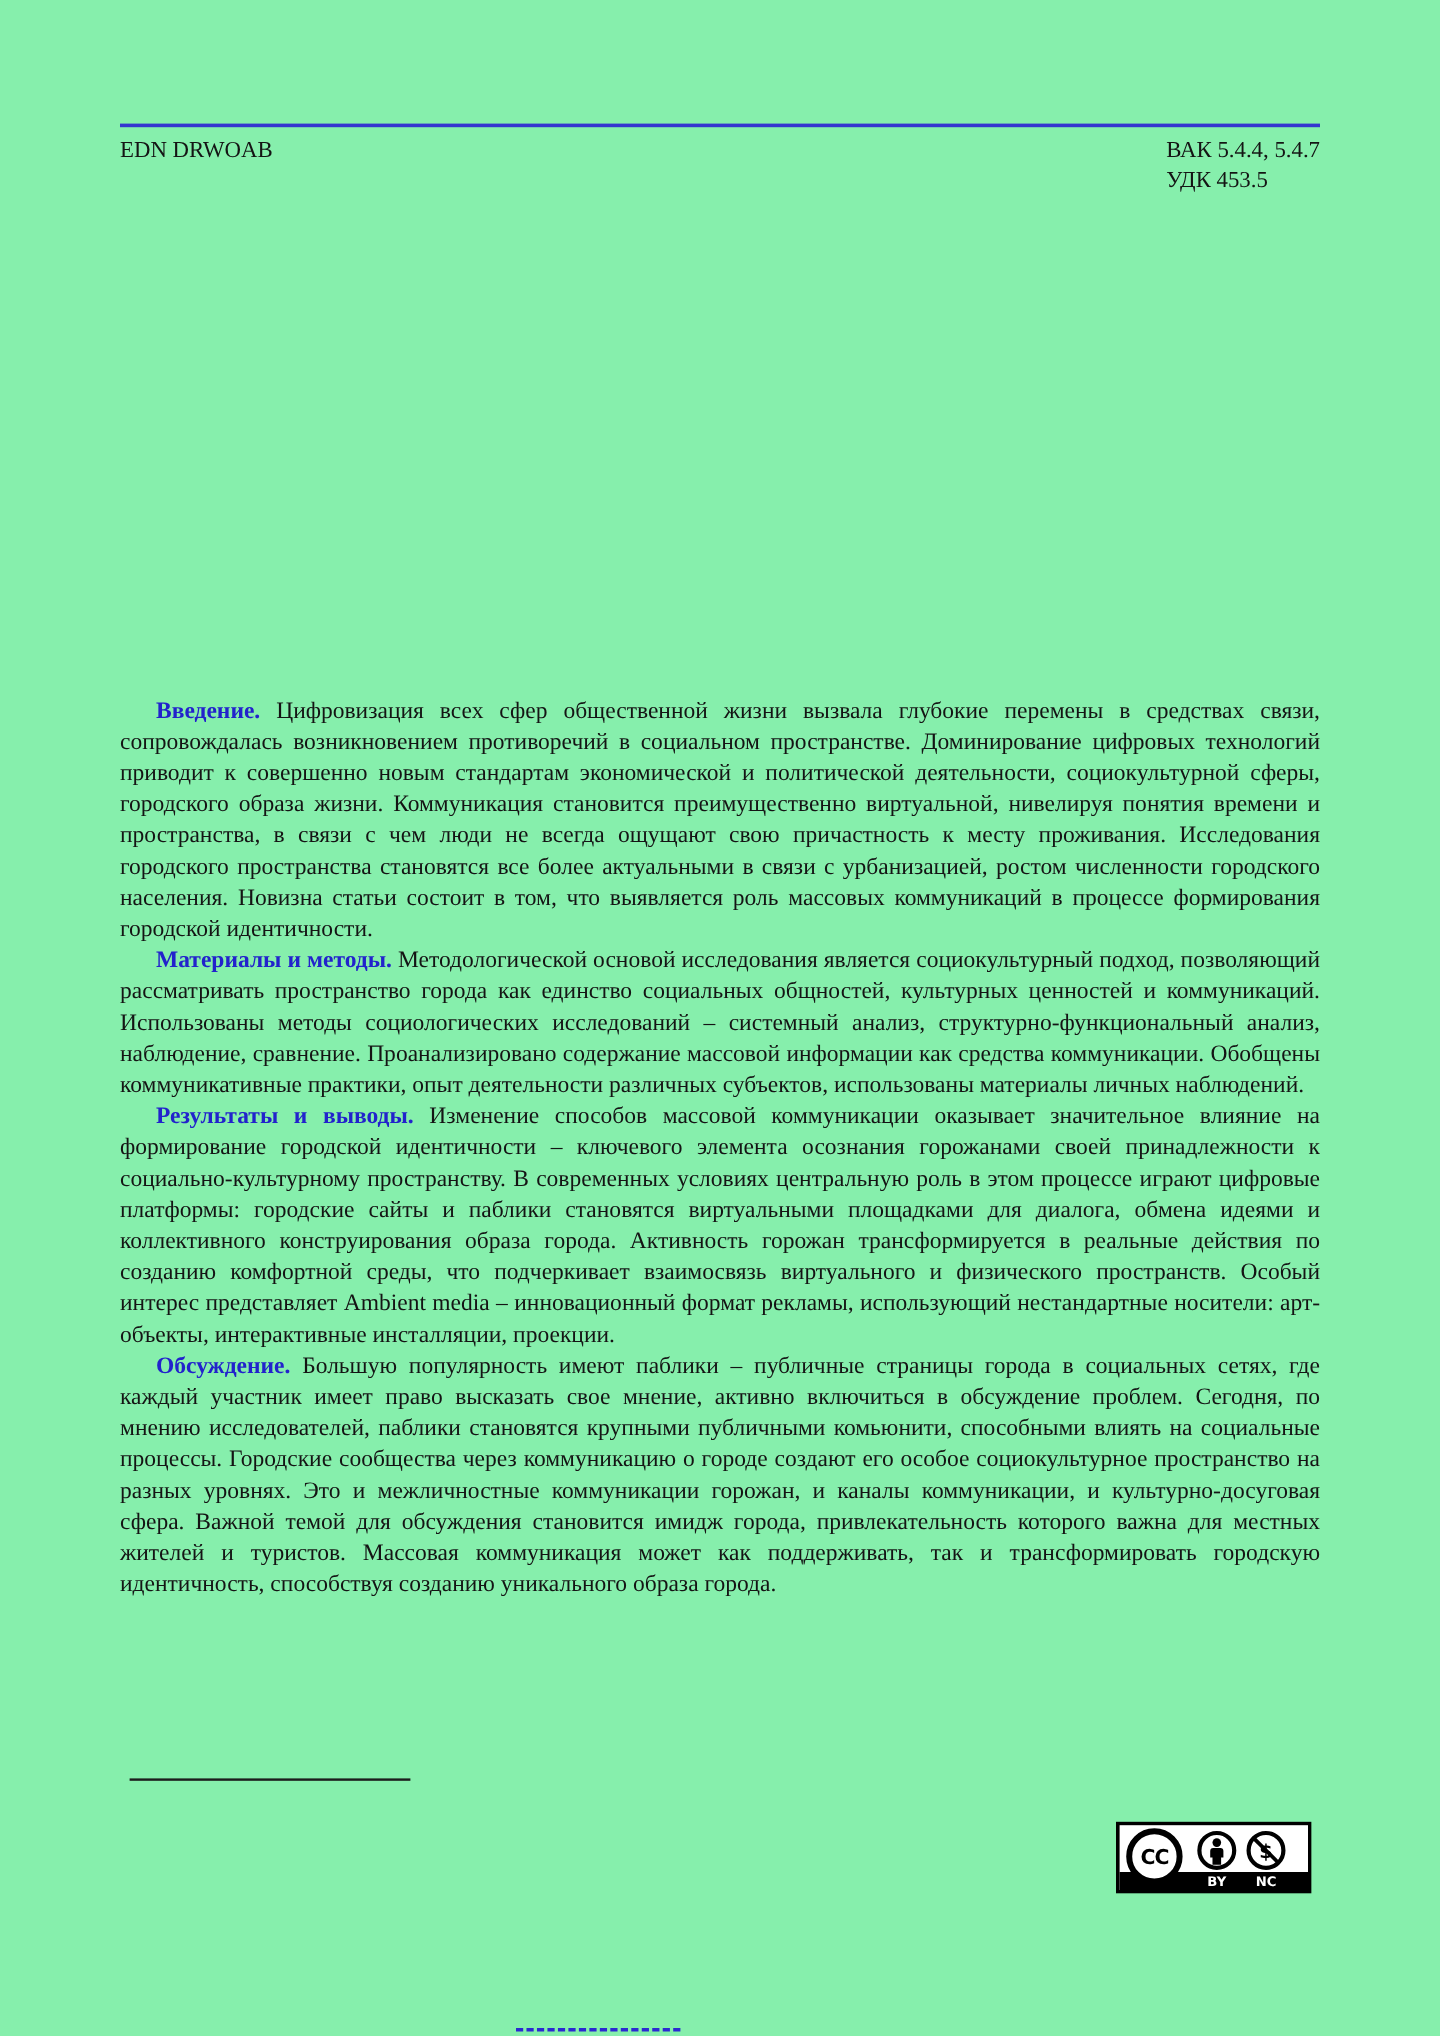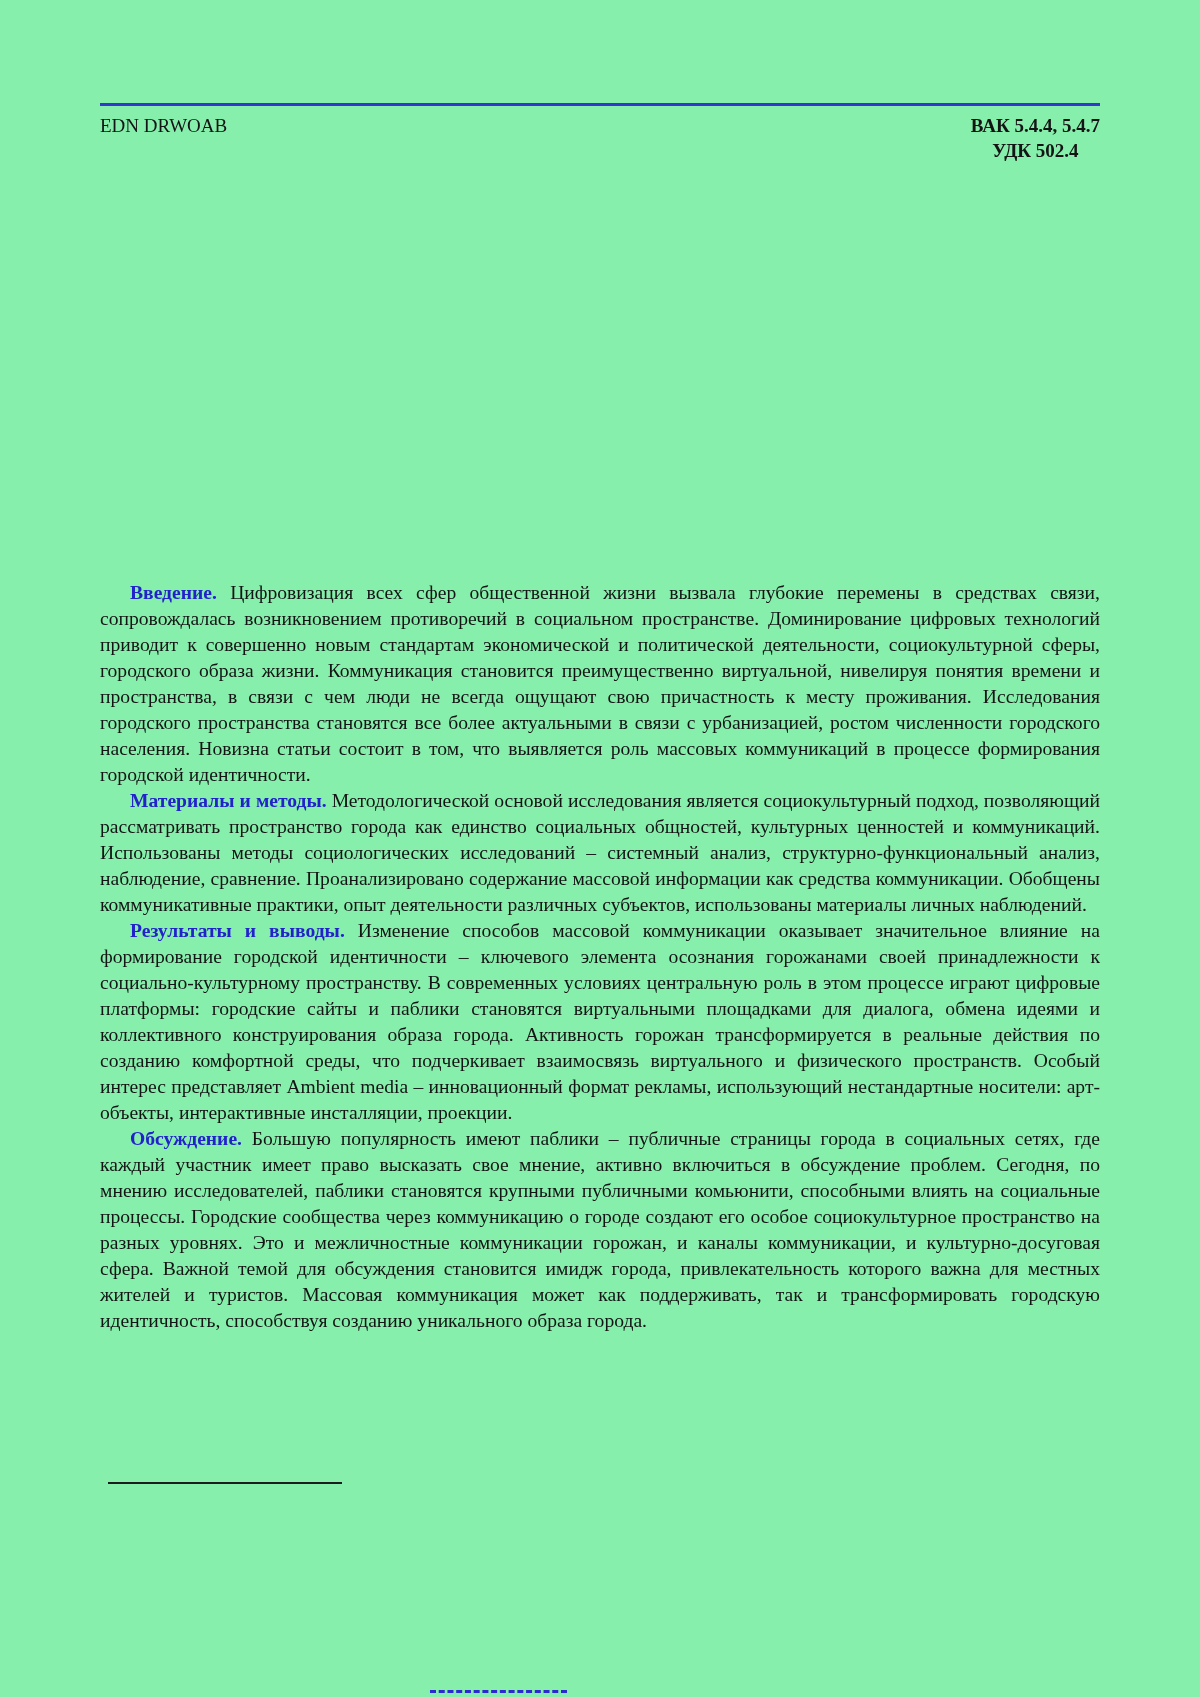--- a/index.html
+++ b/index.html
@@ -13,21 +13,21 @@
   }
   .top-rule{
     position:absolute;left:100px;top:103px;width:1000px;height:3px;
     background:#3535cf;
   }
   .header-row{
     position:absolute;left:100px;top:113px;width:1000px;
     display:flex;justify-content:space-between;align-items:flex-start;
     font-size:19px;line-height:25px;
   }
-  .header-right{text-align:center;font-weight:bold;}
+  .header-right{text-align:left;}
   .body-text{
     position:absolute;left:100px;top:538px;width:1000px;
     font-size:19.6px;line-height:26px;text-align:justify;margin-top:42px;
   }
   .body-text p{margin:0;text-indent:30px;}
   .lead{font-weight:bold;color:#2222cc;}
   .lead::after{content:" ";}
   .footnote-rule{
     position:absolute;left:108px;top:1482px;width:234px;height:2px;
     background:#1c1c1c;
@@ -42,29 +42,57 @@
 <body>
 
 <div class="page">
 
   <div class="top-rule"></div>
 
   <div class="header-row">
     <div>EDN DRWOAB</div>
     <div class="header-right">
       <div>ВАК 5.4.4, 5.4.7</div>
-      <div>УДК 502.4</div>
+      <div>УДК 453.5</div>
     </div>
   </div>
 
   <div class="body-text">
     <p><span class="lead">Введение.</span><span>Цифровизация всех сфер общественной жизни вызвала глубокие перемены в средствах связи, сопровождалась возникновением противоречий в социальном пространстве. Доминирование цифровых технологий приводит к совершенно новым стандартам экономической и политической деятельности, социокультурной сферы, городского образа жизни. Коммуникация становится преимущественно виртуальной, нивелируя понятия времени и пространства, в связи с чем люди не всегда ощущают свою причастность к месту проживания. Исследования городского пространства становятся все более актуальными в связи с урбанизацией, ростом численности городского населения. Новизна статьи состоит в том, что выявляется роль массовых коммуникаций в процессе формирования городской идентичности.</span></p>
     <p><span class="lead">Материалы и методы.</span><span>Методологической основой исследования является социокультурный подход, позволяющий рассматривать пространство города как единство социальных общностей, культурных ценностей и коммуникаций. Использованы методы социологических исследований – системный анализ, структурно-функциональный анализ, наблюдение, сравнение. Проанализировано содержание массовой информации как средства коммуникации. Обобщены коммуникативные практики, опыт деятельности различных субъектов, использованы материалы личных наблюдений.</span></p>
     <p><span class="lead">Результаты и выводы.</span><span>Изменение способов массовой коммуникации оказывает значительное влияние на формирование городской идентичности – ключевого элемента осознания горожанами своей принадлежности к социально-культурному пространству. В современных условиях центральную роль в этом процессе играют цифровые платформы: городские сайты и паблики становятся виртуальными площадками для диалога, обмена идеями и коллективного конструирования образа города. Активность горожан трансформируется в реальные действия по созданию комфортной среды, что подчеркивает взаимосвязь виртуального и физического пространств. Особый интерес представляет Ambient media – инновационный формат рекламы, использующий нестандартные носители: арт-объекты, интерактивные инсталляции, проекции.</span></p>
     <p><span class="lead">Обсуждение.</span><span>Большую популярность имеют паблики – публичные страницы города в социальных сетях, где каждый участник имеет право высказать свое мнение, активно включиться в обсуждение проблем. Сегодня, по мнению исследователей, паблики становятся крупными публичными комьюнити, способными влиять на социальные процессы. Городские сообщества через коммуникацию о городе создают его особое социокультурное пространство на разных уровнях. Это и межличностные коммуникации горожан, и каналы коммуникации, и культурно-досуговая сфера. Важной темой для обсуждения становится имидж города, привлекательность которого важна для местных жителей и туристов. Массовая коммуникация может как поддерживать, так и трансформировать городскую идентичность, способствуя созданию уникального образа города.</span></p>
   </div>
 
   <div class="footnote-rule"></div>
 
+  <div class="cc-badge">
+    <svg width="163" height="60" viewBox="0 0 163 60" xmlns="http://www.w3.org/2000/svg">
+
+      <rect x="1.5" y="1.5" width="160" height="57" fill="#ffffff" stroke="#000000" stroke-width="3"></rect>
+
+      <rect x="3" y="42" width="157" height="15" fill="#000000"></rect>
+
+      <g>
+        <circle cx="32" cy="29" r="21" fill="#ffffff" stroke="#000000" stroke-width="5"></circle>
+        <text x="32" y="35.5" text-anchor="middle" font-family="'DejaVu Sans',sans-serif" font-size="17" font-weight="bold" fill="#000000" letter-spacing="-1">CC</text>
+      </g>
+
+      <g>
+        <circle cx="84" cy="24" r="14.5" fill="#ffffff" stroke="#000000" stroke-width="3.5"></circle>
+        <circle cx="84" cy="17.5" r="3.6" fill="#000000"></circle>
+        <path d="M78.5 24.5 Q78.5 22 81 22 L87 22 Q89.5 22 89.5 24.5 L89.5 30 L87.6 30 L87.6 36 L80.4 36 L80.4 30 L78.5 30 Z" fill="#000000"></path>
+      </g>
+
+      <g>
+        <circle cx="125" cy="24" r="14.5" fill="#ffffff" stroke="#000000" stroke-width="3.5"></circle>
+        <text x="125" y="30" text-anchor="middle" font-family="'DejaVu Sans',sans-serif" font-size="16" font-weight="bold" fill="#000000">$</text>
+        <line x1="114.5" y1="13.5" x2="135.5" y2="34.5" stroke="#000000" stroke-width="3.2"></line>
+      </g>
+
+      <text x="84" y="54" text-anchor="middle" font-family="'DejaVu Sans',sans-serif" font-size="11" font-weight="bold" fill="#ffffff">BY</text>
+      <text x="125" y="54" text-anchor="middle" font-family="'DejaVu Sans',sans-serif" font-size="11" font-weight="bold" fill="#ffffff">NC</text>
+    </svg>
+  </div>
 
   <div class="bottom-mark"></div>
 
 </div>
 
 </body></html>

